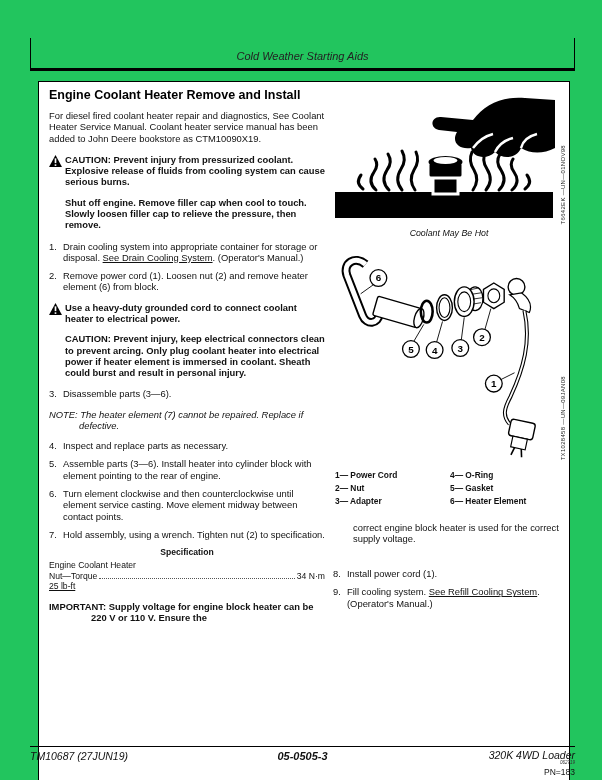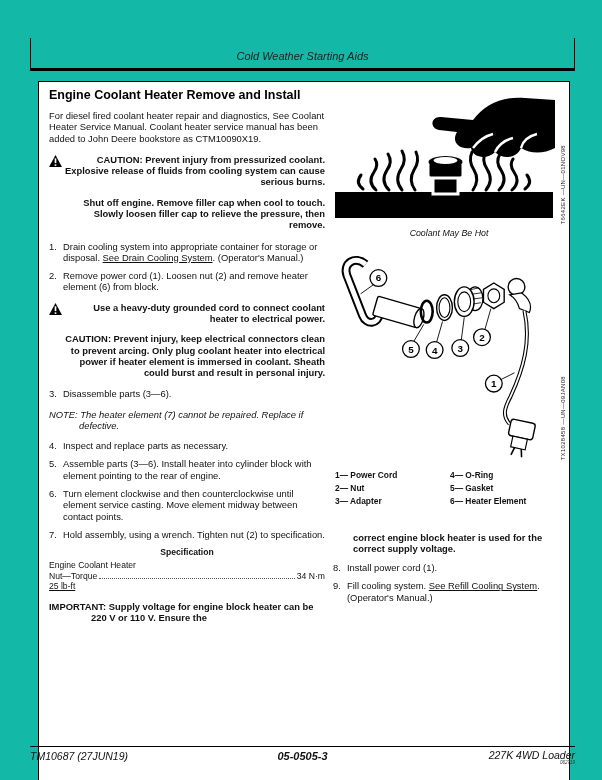--- a/index.html
+++ b/index.html
@@ -1,36 +1,36 @@
 <!DOCTYPE html>
 <html><head>
 <meta charset="utf-8">
 <style>
   html,body{margin:0;padding:0;background:#fff;}
   body{width:602px;height:780px;position:relative;font-family:"Liberation Sans",sans-serif;color:#111;overflow:hidden;}
-  .page{position:absolute;inset:0;background:#14b8a6;}
+  .page{position:absolute;inset:0;background:#22c55e;}
 
   
   .header-band{position:absolute;left:30px;top:38px;width:545px;height:33px;box-sizing:border-box;
     border-left:1px solid #000;border-right:1px solid #000;border-bottom:3px solid #000;
     display:flex;align-items:flex-end;justify-content:center;padding-bottom:6px;}
   .running-title{font-style:italic;font-size:11px;color:#222;}
 
   
   .content-box{position:absolute;left:38px;top:81px;width:532px;height:710px;border:1px solid #000;box-sizing:border-box;background:#fff;}
   .col-left{position:absolute;left:10px;top:6px;width:276px;font-size:9.4px;line-height:1.2;}
   .col-right{position:absolute;left:294px;top:14px;width:232px;font-size:9.4px;line-height:1.2;}
 
   h1.sec-title{font-size:12.5px;font-weight:bold;margin:0 0 7px 0;color:#000;}
   .intro{margin:0 0 10px 0;}
 
   .caution{display:flex;margin:9px 0 10px 0;}
   .caution .icon-cell{flex:none;width:16px;padding-top:1px;}
   .caution .c-text{flex:1;font-weight:bold;}
-  .caution .c-text p{margin:0 0 9px 0;text-align:right;}
+  .caution .c-text p{margin:0 0 9px 0;}
   .caution .c-text p:last-child{margin-bottom:0;}
 
   .step{display:flex;margin:7px 0;}
   .step-num{flex:none;width:14px;}
   .step-body{flex:1;}
   .xref{text-decoration:underline;}
 
   .note{font-style:italic;margin:9px 0;padding-left:30px;text-indent:-30px;}
 
   .spec{margin:4px 0 6px 0;font-size:8.6px;line-height:1.25;}
@@ -39,23 +39,23 @@
   .spec-leader{flex:1;border-bottom:1px dotted #555;margin:0 2px 2px 2px;}
   .spec-val2{padding-right:1px;text-decoration:underline;}
 
   .important{font-weight:bold;margin:9px 0 0 0;padding-left:42px;text-indent:-42px;}
 
   
   .figure{position:relative;width:222px;background:#fff;}
   .fig-credit{position:absolute;right:-12px;bottom:0;font-size:6px;color:#222;letter-spacing:.3px;
     writing-mode:vertical-rl;transform:rotate(180deg);white-space:nowrap;}
   .fig-caption{font-style:italic;font-size:8.8px;text-align:center;margin:4px 0 10px 0;}
-  .legend{display:flex;font-size:8.4px;font-weight:bold;line-height:1.55;margin:8px 0 24px 2px;align-items:center;}
+  .legend{display:flex;font-size:8.4px;font-weight:bold;line-height:1.55;margin:8px 0 14px 2px;align-items:center;}
   .legend-col{width:50%;}
-  .cont-bold{font-weight:bold;margin:0 0 8px 20px;}
+  .cont-bold{font-weight:normal;margin:0 0 24px 20px;}
   .doc-ref{position:absolute;right:5px;bottom:1px;font-size:5.6px;color:#333;letter-spacing:.2px;}
 
   svg text{font-family:"Liberation Sans",sans-serif;}
 
   
   .footer{position:absolute;left:30px;top:746px;width:545px;border-top:1.5px solid #000;padding-top:3px;}
   .footer-row{display:flex;align-items:flex-start;font-style:italic;}
   .f-left{flex:1;font-size:10.5px;}
   .f-center{flex:1;text-align:center;font-size:11px;font-weight:bold;}
   .f-right{flex:1;text-align:right;font-size:10.5px;line-height:1;}
@@ -283,19 +283,20 @@
     </div>
 
     <div class="doc-ref">MH66C88,0000709 -19-19JAN17-1/1</div>
   </div>
 
   <div class="footer">
     <div class="footer-row">
       <span class="f-left">TM10687 (27JUN19)</span>
       <span class="f-center">05-0505-3</span>
       <span class="f-right">
-        <span>227K 4WD Loader</span>
+        <span>320K 4WD Loader</span>
         <span class="f-right-sub">062719</span>
       </span>
     </div>
+    <div class="f-pn">PN=183</div>
   </div>
 
 </div>
 
 </body></html>

